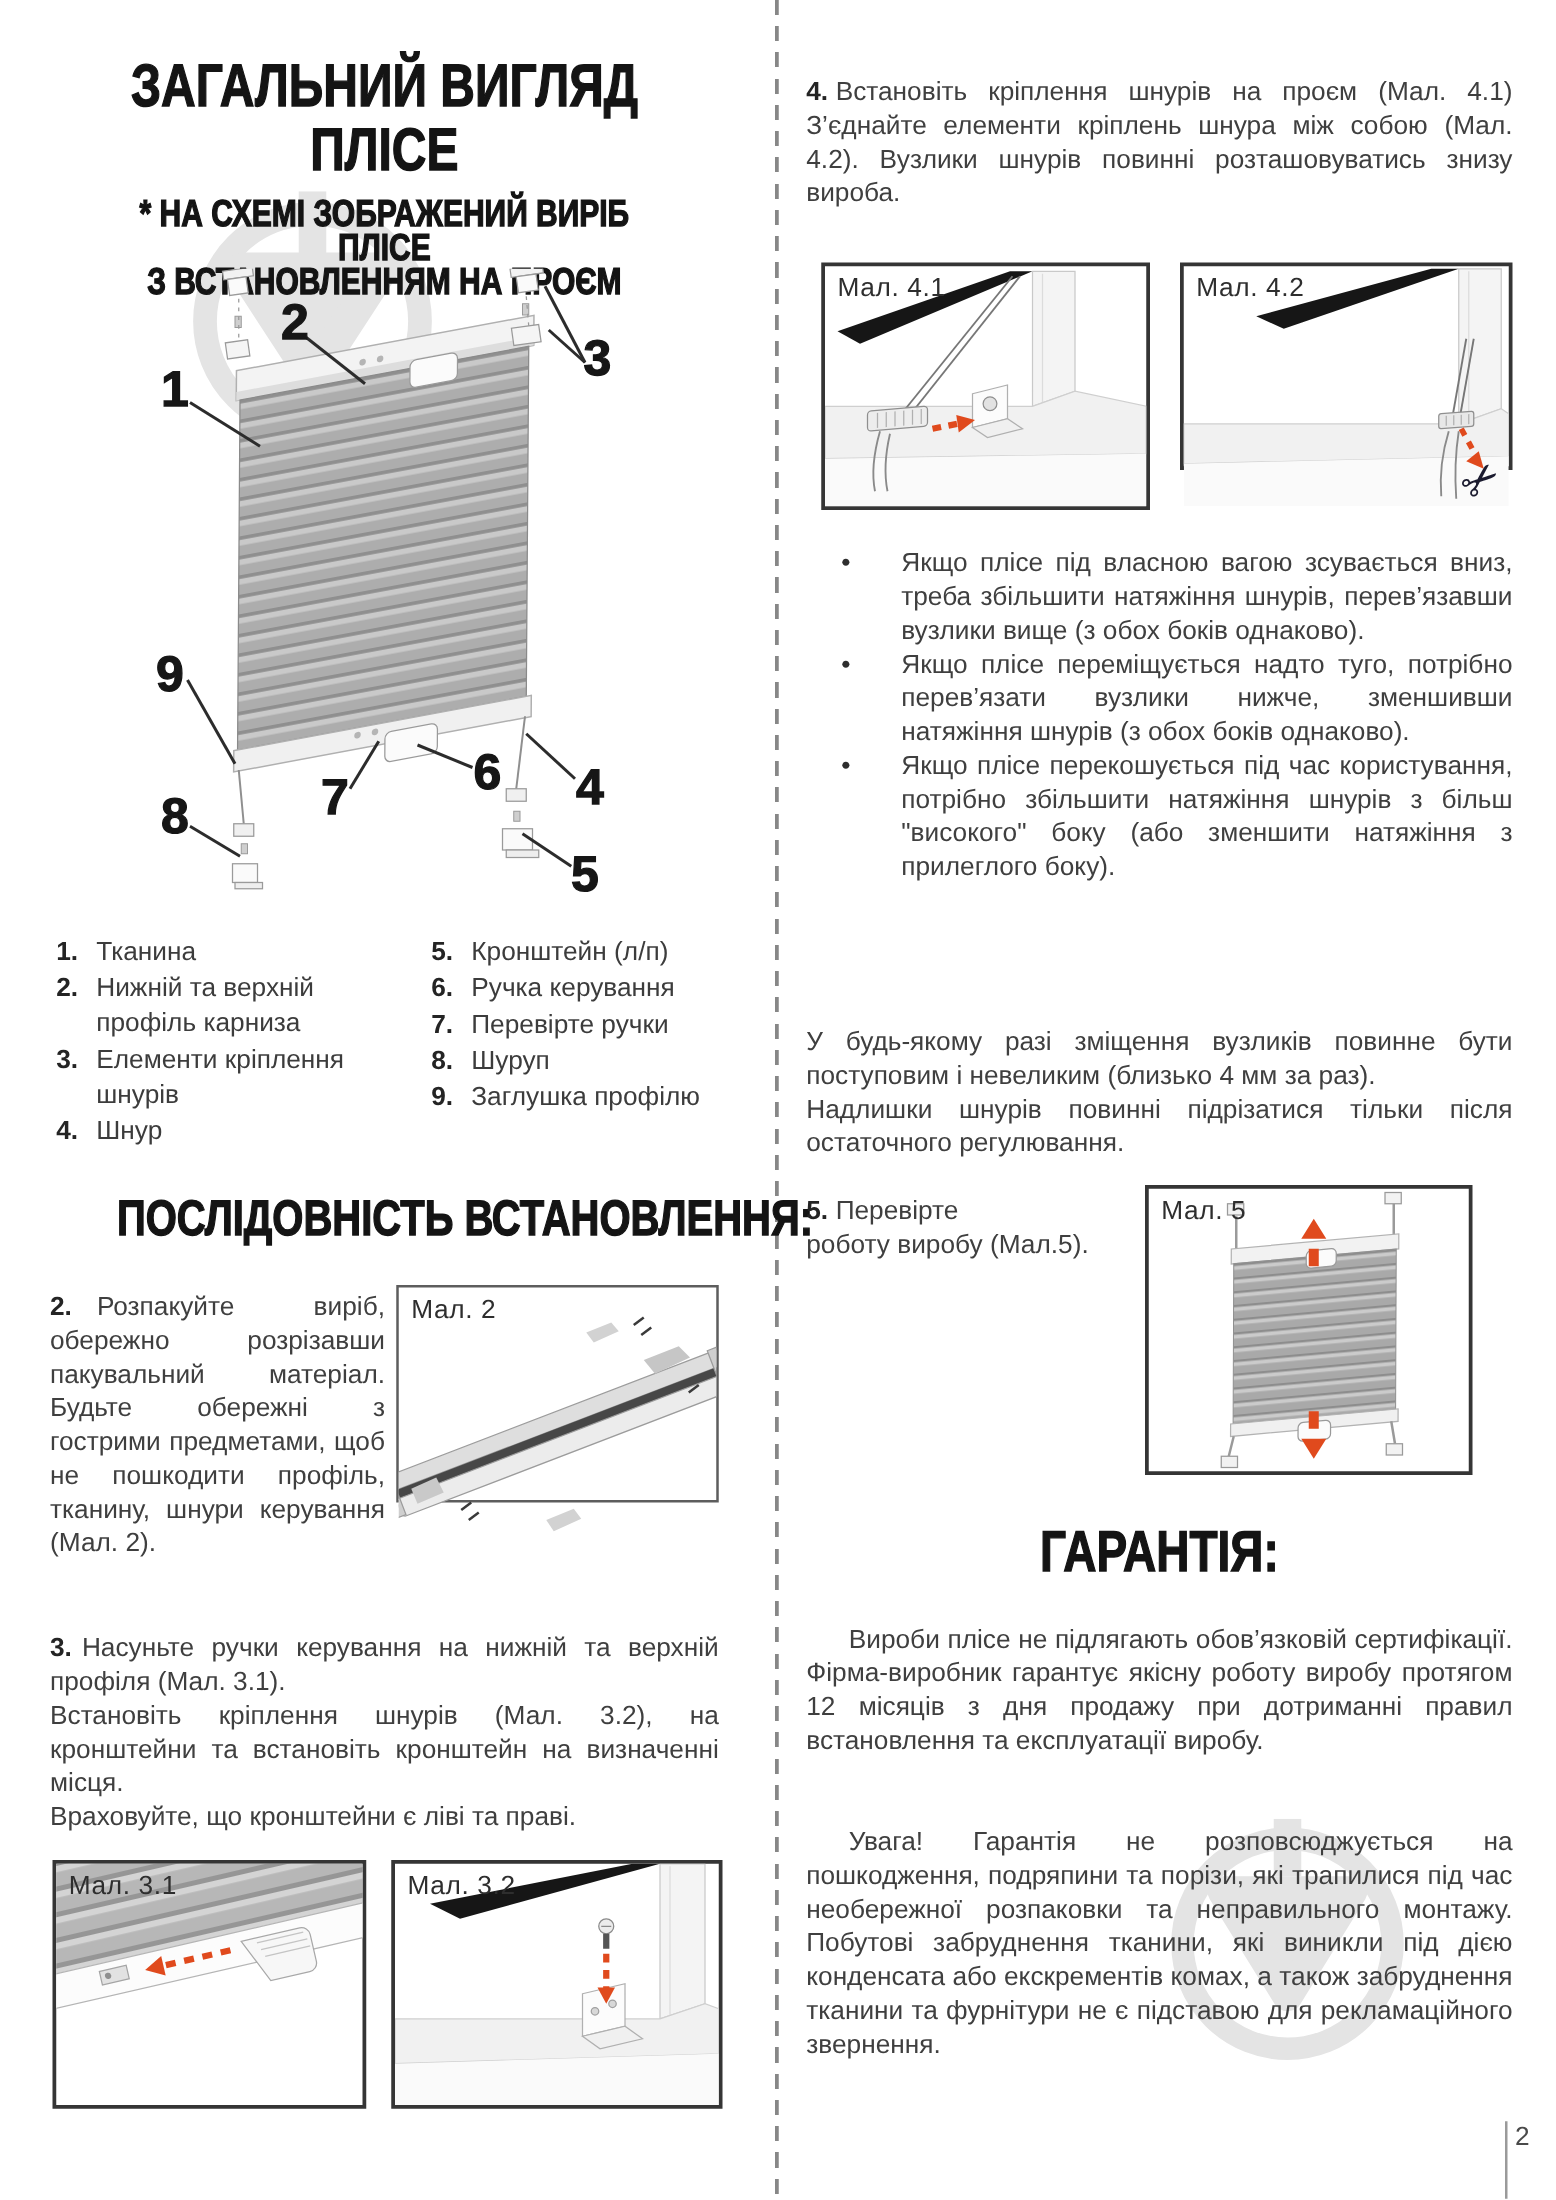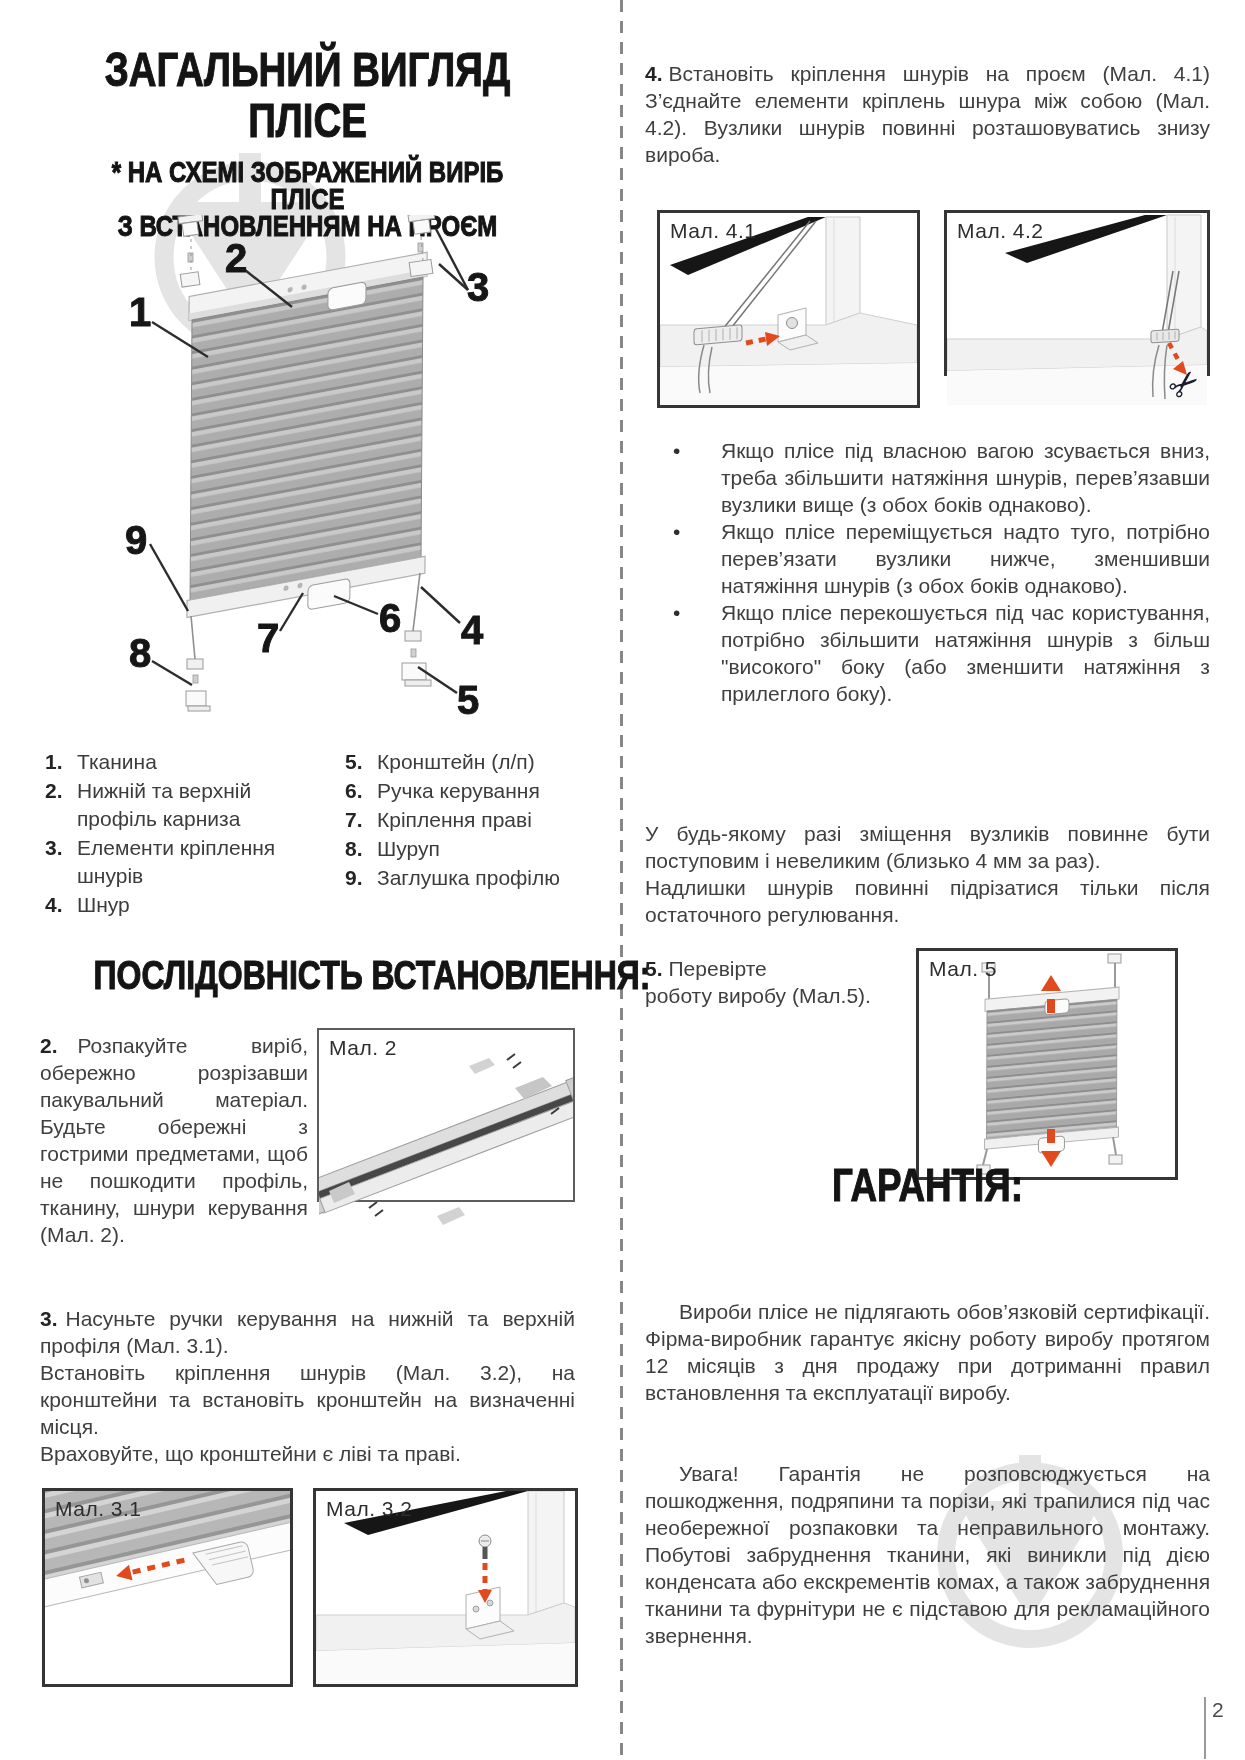--- a/index.html
+++ b/index.html
@@ -5,21 +5,21 @@
   html,body{margin:0;padding:0;background:#fff;}
   .page{position:relative;width:1245px;height:1760px;background:#ffffff;overflow:hidden;
         font-family:"Liberation Sans",sans-serif;color:#3f3f3f;}
   .abs{position:absolute;}
   .preline{white-space:pre-line;}
   .hd{font-weight:700;color:#141414;-webkit-text-stroke:1.1px #141414;text-transform:uppercase;}
   .cond{display:block;transform:scaleX(0.8);transform-origin:center;}
   .title{left:40px;top:44px;width:535px;text-align:center;font-size:48px;line-height:51px;}
   .subtitle{left:40px;top:158px;width:535px;text-align:center;font-size:30px;line-height:27px;}
   .secthead{left:40px;top:953px;width:535px;text-align:center;font-size:40px;line-height:44px;white-space:nowrap;}
-  .warrhead{left:645px;top:1160px;width:565px;text-align:center;font-size:46px;line-height:50px;}
+  .warrhead{left:645px;top:1216px;width:565px;text-align:center;font-size:46px;line-height:50px;}
   .body-txt{font-size:21px;line-height:27px;text-align:justify;}
   .num{font-weight:700;color:#242424;}
   .co{position:absolute;font-size:40px;font-weight:700;color:#161616;-webkit-text-stroke:1px #161616;
       transform:translate(-50%,-50%);line-height:1;}
   .figbox{position:absolute;border:3px solid #353535;background:#fff;box-sizing:border-box;}
   .figbox.thin{border-width:2px;border-color:#5d5d5d;}
   .figlabel{position:absolute;left:10px;top:6px;font-size:21px;color:#2e2e2e;letter-spacing:0.5px;}
   .divider{position:absolute;left:620px;top:0;width:3px;height:1760px;
            background:repeating-linear-gradient(to bottom,#878787 0 12px,transparent 12px 21px);}
   .legend-col{position:absolute;font-size:21px;line-height:28px;color:#3c3c3c;}
@@ -141,21 +141,21 @@
 
   <div class="legend-col" style="left:45px;top:748px;width:245px">
     <div class="legend-item"><span class="num">1.</span><span>Тканина</span></div>
     <div class="legend-item"><span class="num">2.</span><span>Нижній та верхній профіль карниза</span></div>
     <div class="legend-item"><span class="num">3.</span><span>Елементи кріплення шнурів</span></div>
     <div class="legend-item"><span class="num">4.</span><span>Шнур</span></div>
   </div>
   <div class="legend-col" style="left:345px;top:748px;width:230px">
     <div class="legend-item"><span class="num">5.</span><span>Кронштейн (л/п)</span></div>
     <div class="legend-item"><span class="num">6.</span><span>Ручка керування</span></div>
-    <div class="legend-item"><span class="num">7.</span><span>Кріплення праві</span></div>
+    <div class="legend-item"><span class="num">7.</span><span>Перевірте ручки</span></div>
     <div class="legend-item"><span class="num">8.</span><span>Шуруп</span></div>
     <div class="legend-item"><span class="num">9.</span><span>Заглушка профілю</span></div>
   </div>
 
   <div class="abs secthead hd">
       <span class="cond">ПОСЛІДОВНІСТЬ ВСТАНОВЛЕННЯ:</span>
     </div>
 
   <div class="abs body-txt" style="left:40px;top:1032px;width:268px">
     <span class="num" style="margin-right:20px">2.</span><span>Розпакуйте виріб, обережно розрізавши пакувальний матеріал. Будьте обережні з гострими предметами, щоб не пошкодити профіль, тканину, шнури керування (Мал. 2).</span>

